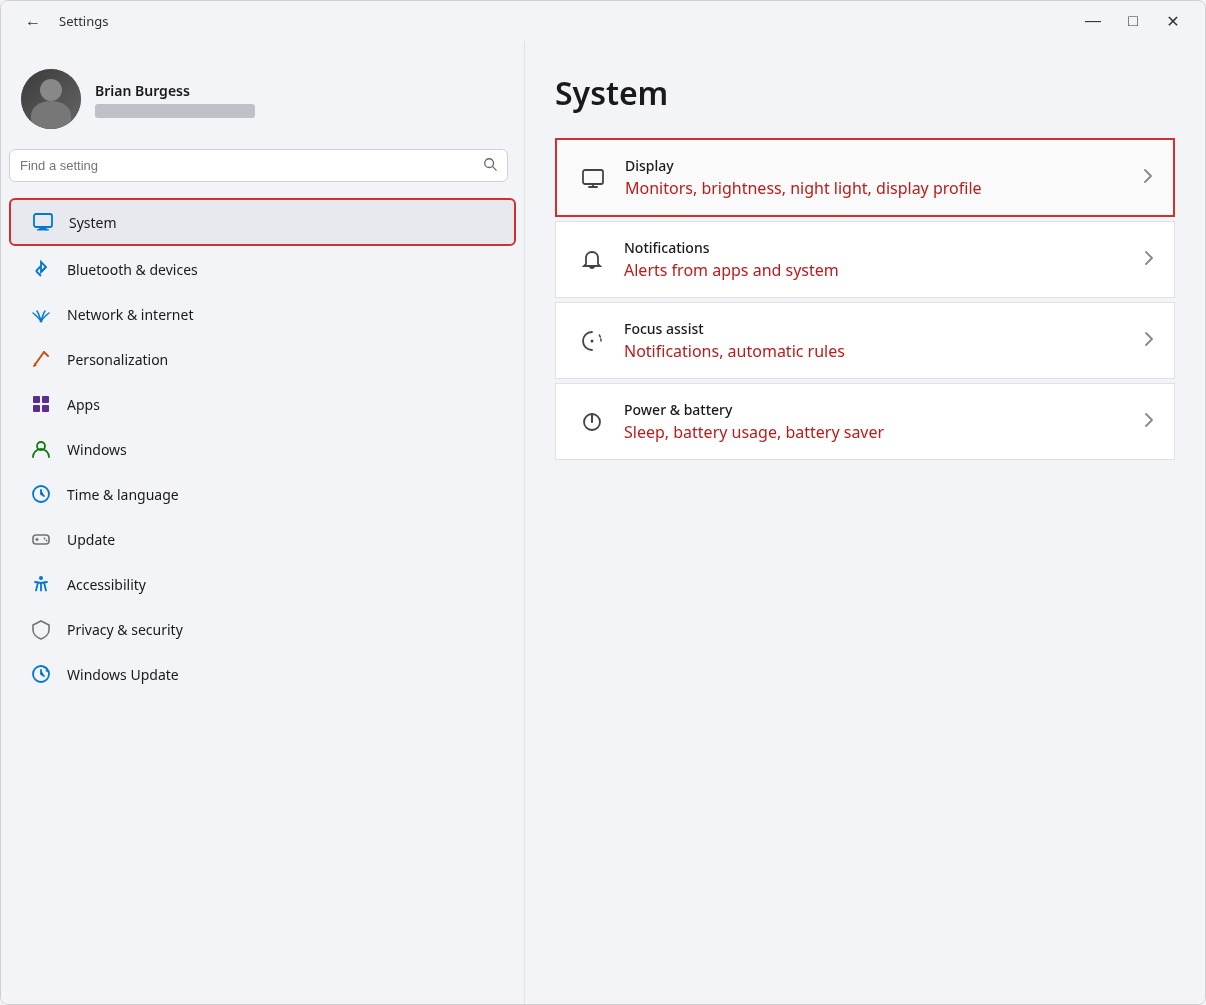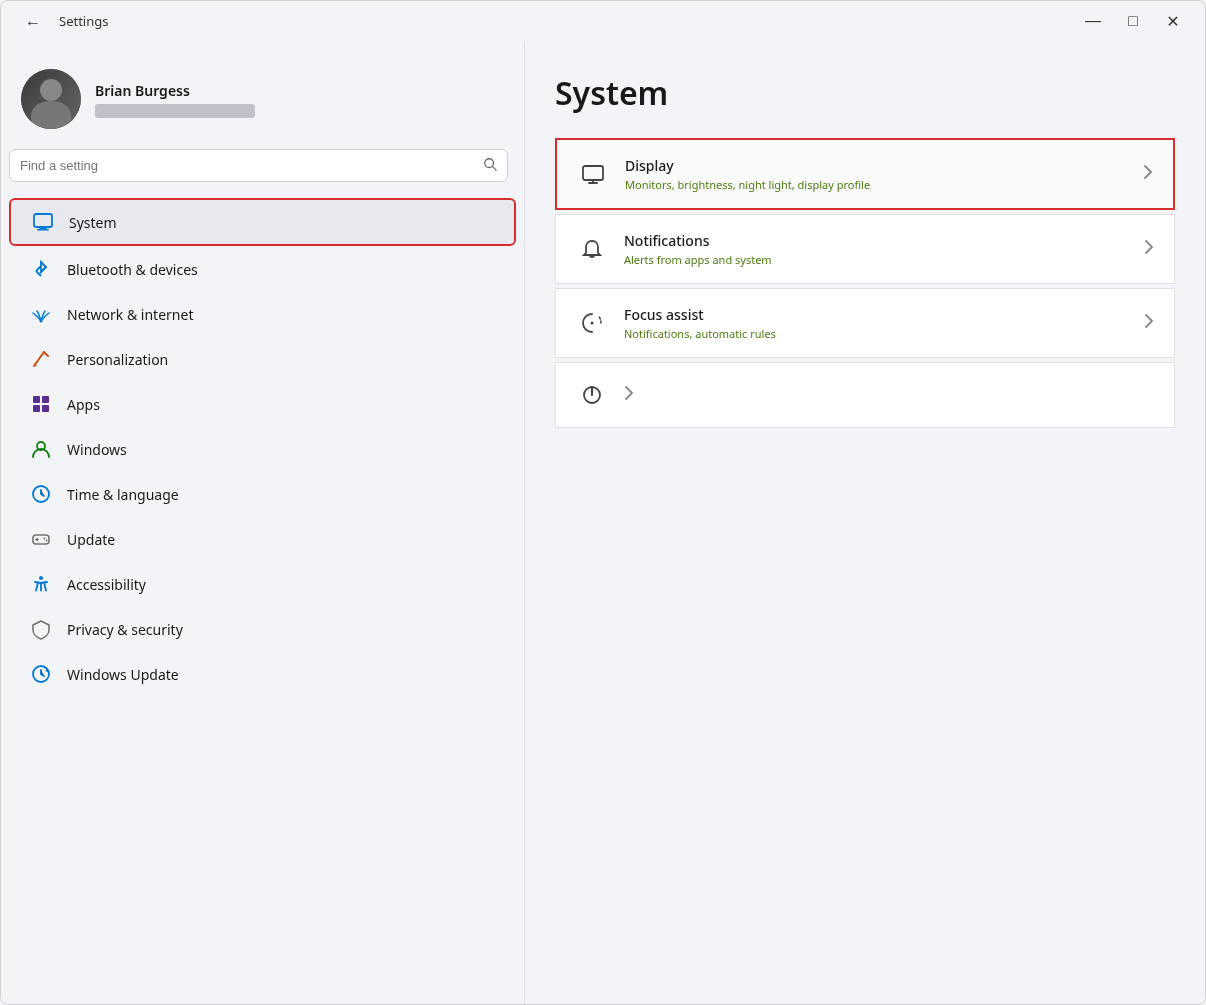--- a/index.html
+++ b/index.html
@@ -254,22 +254,22 @@
     .settings-item-text {
       flex: 1;
     }
     .settings-item-title {
       font-size: 14px;
       font-weight: 500;
       color: #1a1a1a;
       margin-bottom: 2px;
     }
     .settings-item-desc {
-      font-size: 11px;
-      color: #4d7c0f;
+      font-size: 16px;
+      color: #b91c1c;
     }
 
     .chevron {
       font-size: 14px;
       color: #888;
     }
   </style>
 </head>
 <body>
 
@@ -480,20 +480,24 @@
                 <path d="M2 2 L8 8 L2 14" stroke="#888" stroke-width="1.8" fill="none" stroke-linecap="round" stroke-linejoin="round"></path>
               </svg></span>
           </div>
           <div class="settings-item">
             <div class="settings-item-icon">
               <svg width="24" height="24" viewBox="0 0 24 24">
                 <circle cx="12" cy="12" r="8" stroke="#444" stroke-width="1.8" fill="none"></circle>
                 <line x1="12" y1="4" x2="12" y2="12" stroke="#444" stroke-width="2" stroke-linecap="round"></line>
               </svg>
             </div>
+            <div class="settings-item-text">
+              <div class="settings-item-title">Power &amp; battery</div>
+              <div class="settings-item-desc">Sleep, battery usage, battery saver</div>
+            </div>
             <span class="chevron"><svg width="10" height="16" viewBox="0 0 10 16">
                 <path d="M2 2 L8 8 L2 14" stroke="#888" stroke-width="1.8" fill="none" stroke-linecap="round" stroke-linejoin="round"></path>
               </svg></span>
           </div>
         </div>
     </div>
 
   </div>
 </div>
 

